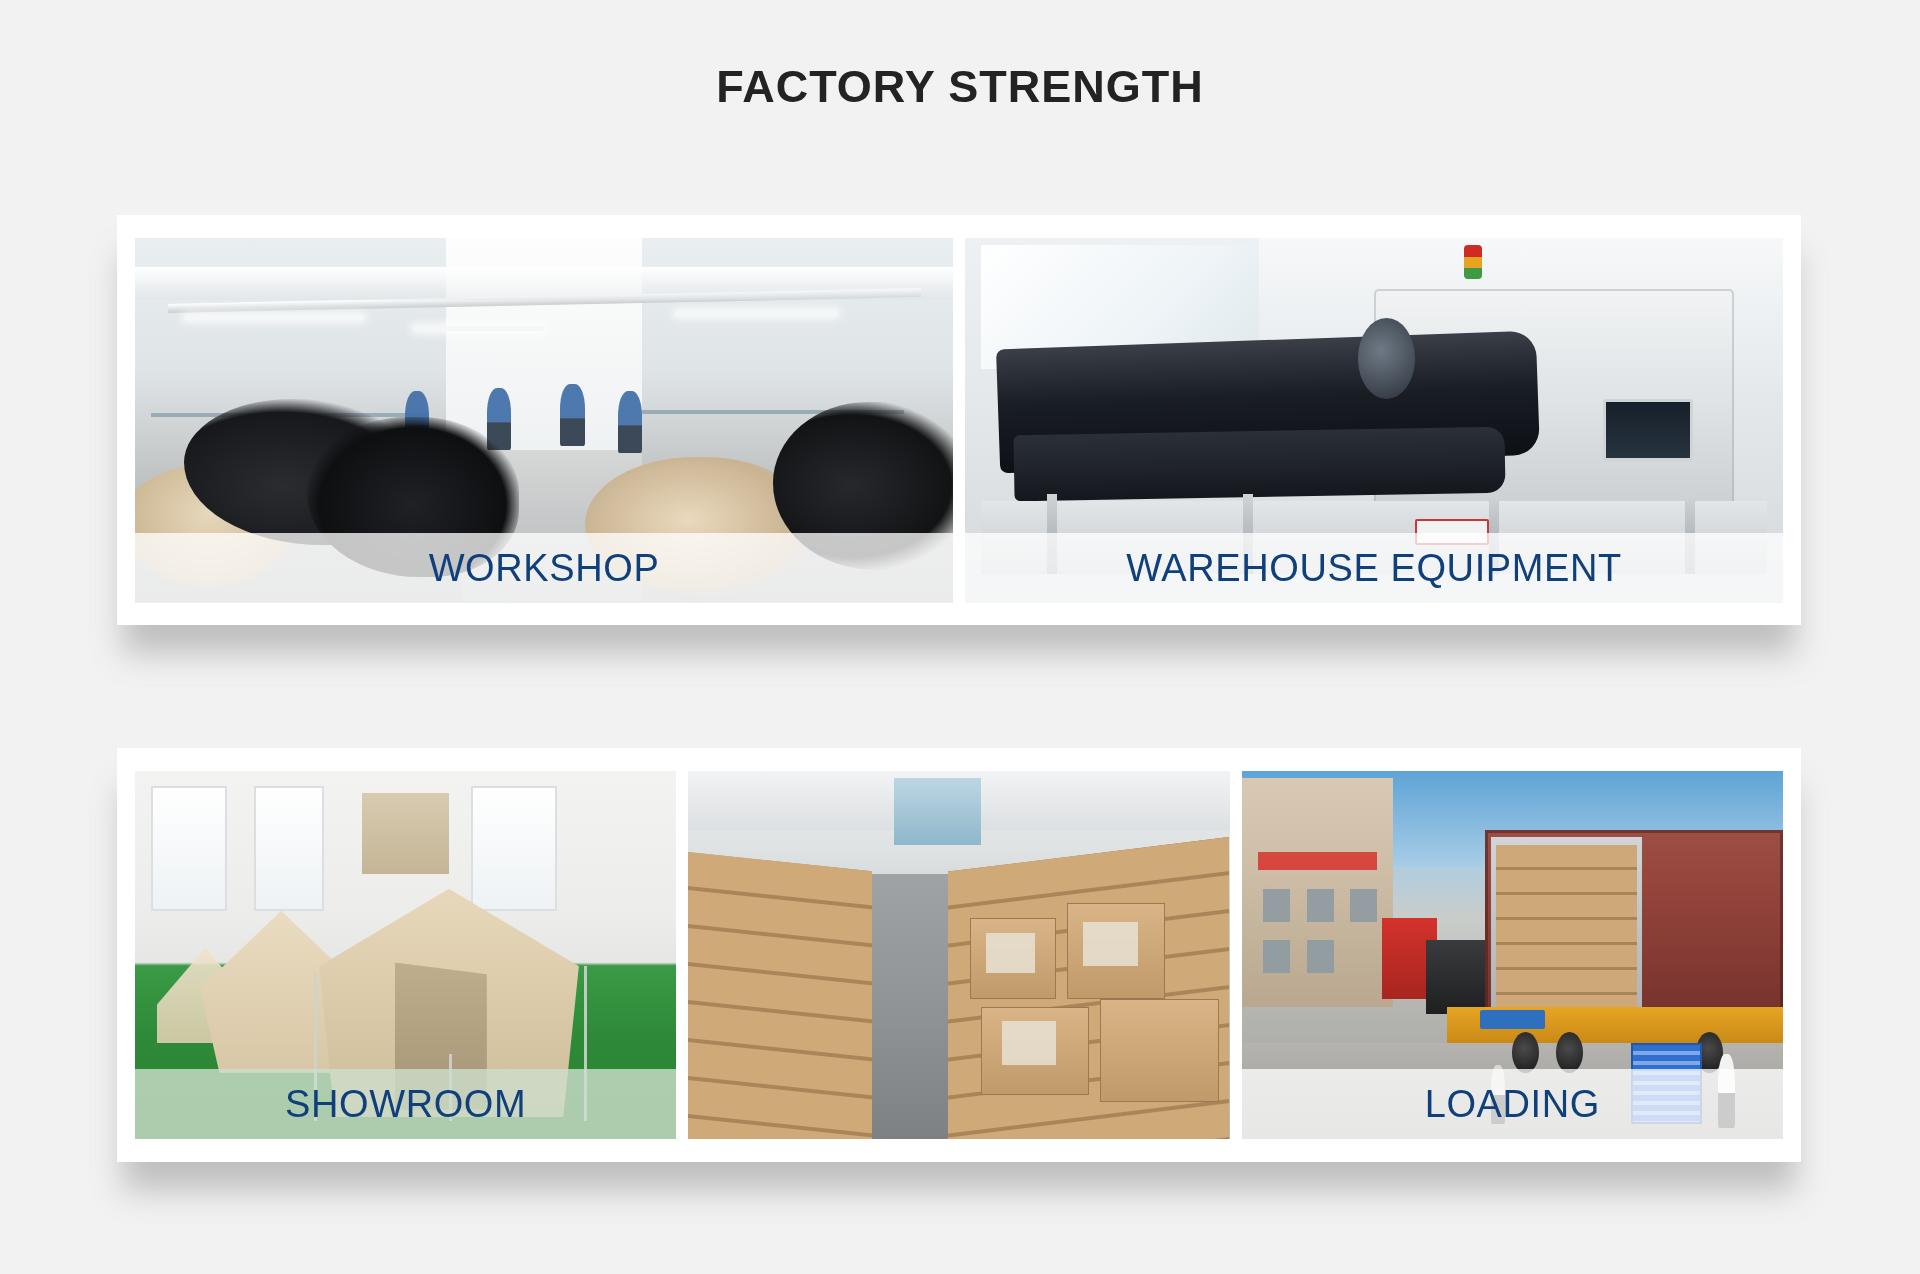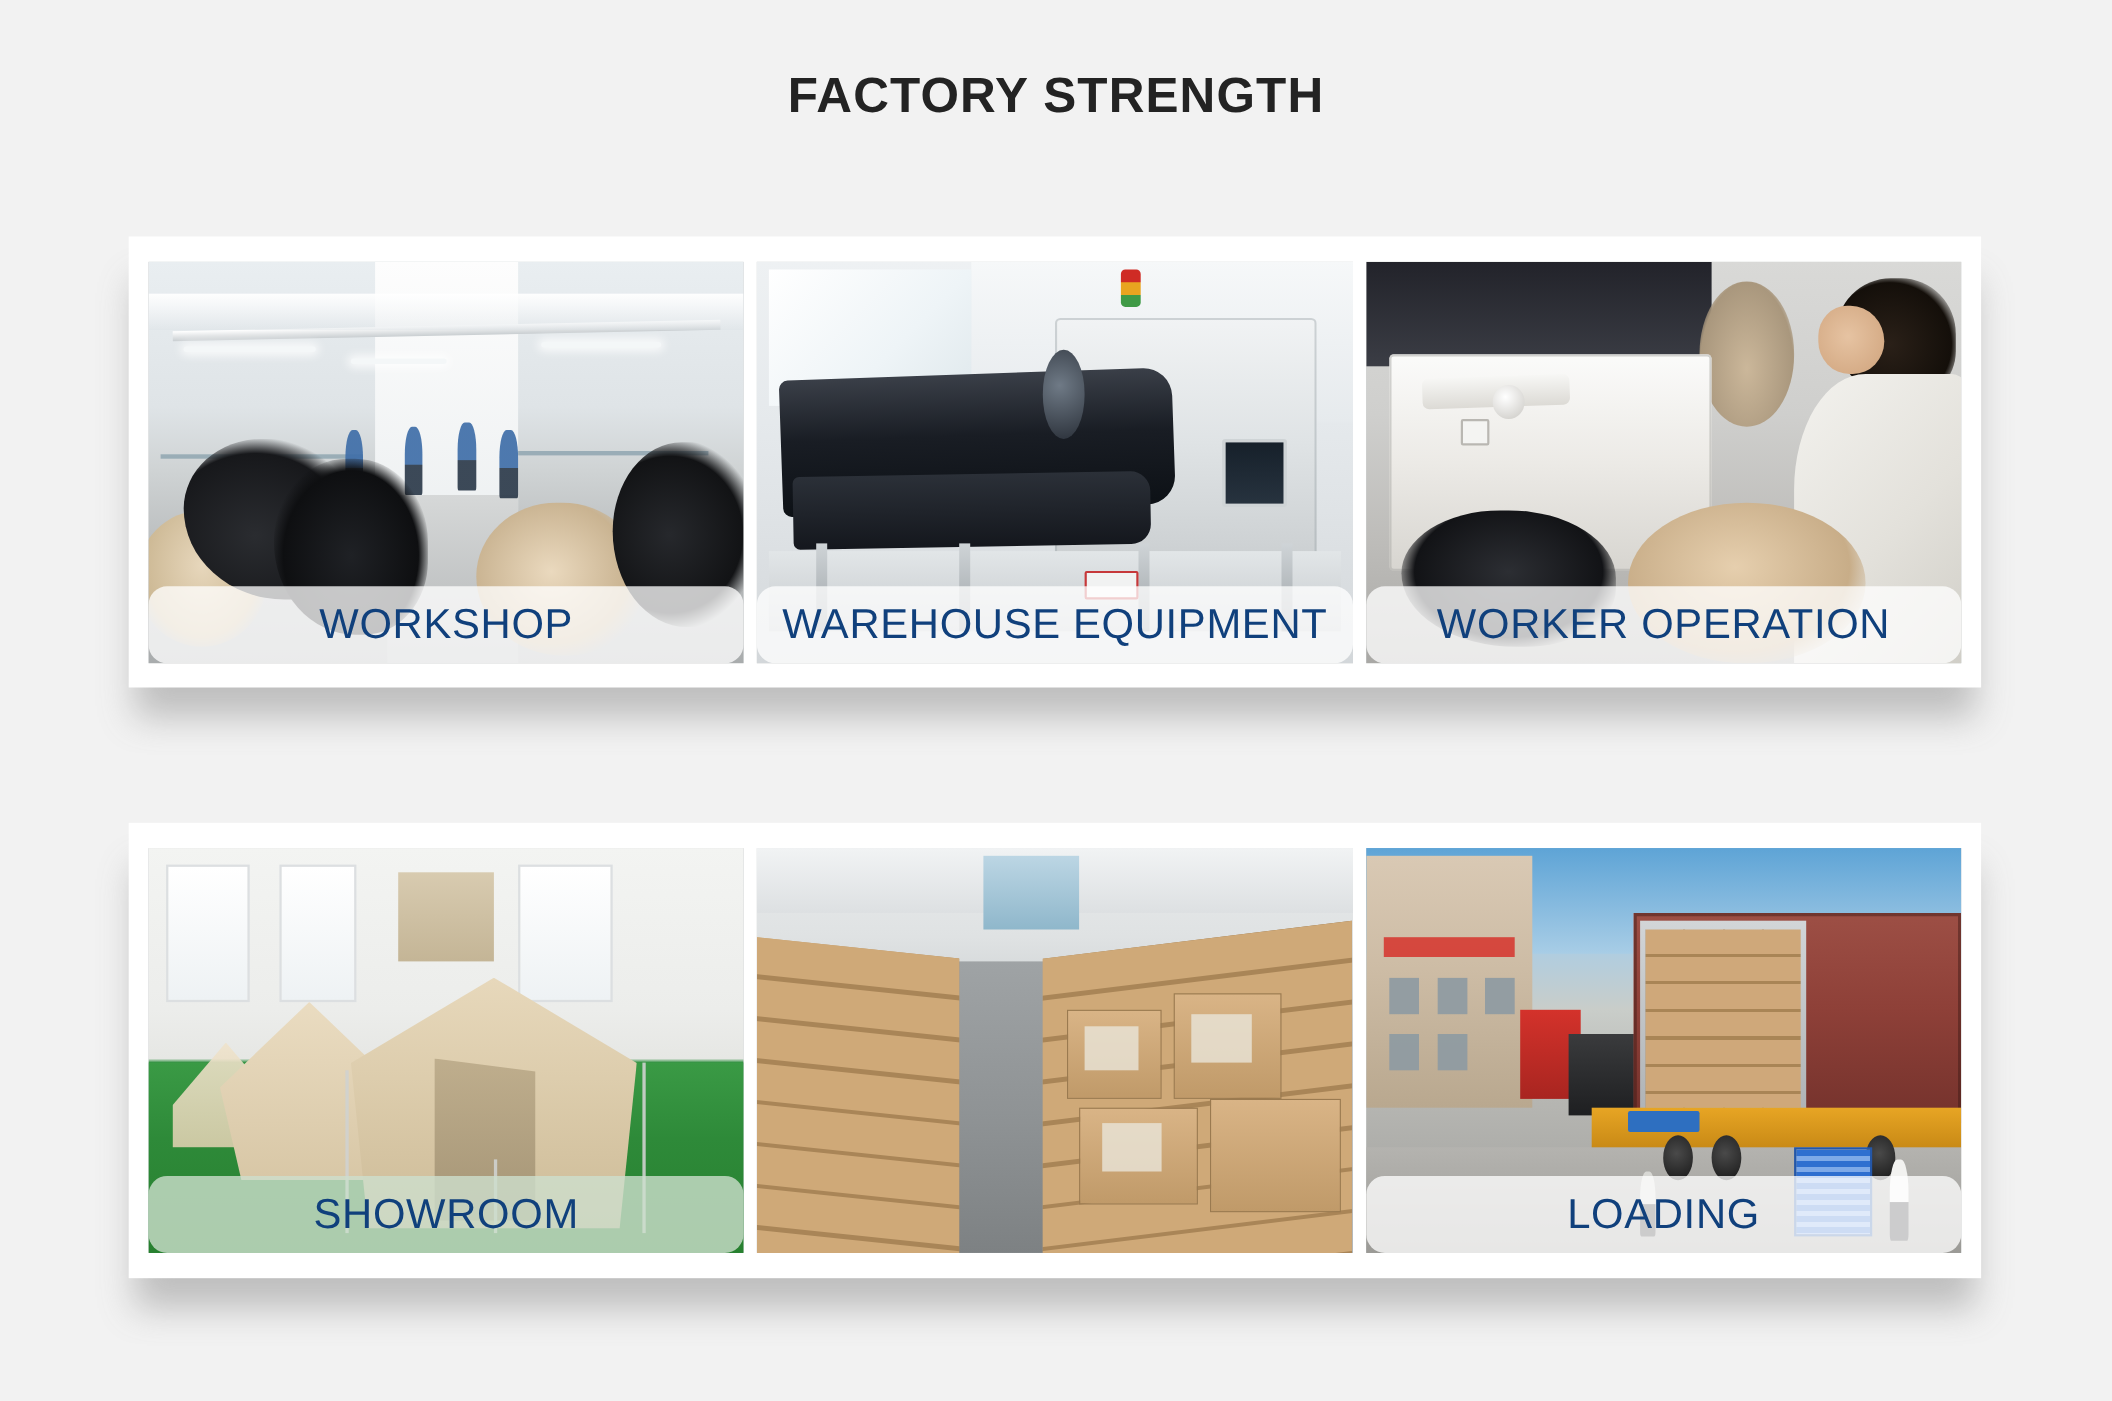--- a/index.html
+++ b/index.html
@@ -73,21 +73,20 @@
   .tile-label-band {
     position: absolute;
     left: 0;
     right: 0;
     bottom: 0;
     height: 70px;
     display: flex;
     align-items: center;
     justify-content: center;
     background: rgba(255,255,255,0.76);
-    border-radius: 17px;
   }
   .tile-label-band.green {
     background: rgba(205,222,205,0.80);
   }
   .tile-label {
     font-size: 38px;
     font-weight: 400;
     letter-spacing: 0.6px;
     color: #10407c;
     white-space: nowrap;
@@ -488,39 +487,20 @@
           <div class="eq-leg" style="left:34%;"></div>
           <div class="eq-leg" style="left:64%;"></div>
           <div class="eq-leg" style="left:88%;"></div>
           <div class="eq-warn"></div>
         </div>
         <div class="tile-label-band">
           <span class="tile-label">WAREHOUSE EQUIPMENT</span>
         </div>
       </div>
 
-      <div class="tile">
-        <div class="tile-photo ph-worker">
-          <div class="wk-dark-top"></div>
-          <div class="wk-person2"></div>
-          <div class="wk-machine">
-            <div class="wk-arm"></div>
-            <div class="wk-head"></div>
-            <div class="wk-panel"></div>
-          </div>
-          <div class="wk-person-hair"></div>
-          <div class="wk-person-face"></div>
-          <div class="wk-person-body"></div>
-          <div class="wk-fabric-dark"></div>
-          <div class="wk-fabric-tan"></div>
-        </div>
-        <div class="tile-label-band">
-          <span class="tile-label">WORKER OPERATION</span>
-        </div>
-      </div>
 
     </div>
   </div>
 
   <div class="card card-row2">
     <div class="card-inner">
 
       <div class="tile">
         <div class="tile-photo ph-showroom">
           <div class="sr-window-a"></div>

